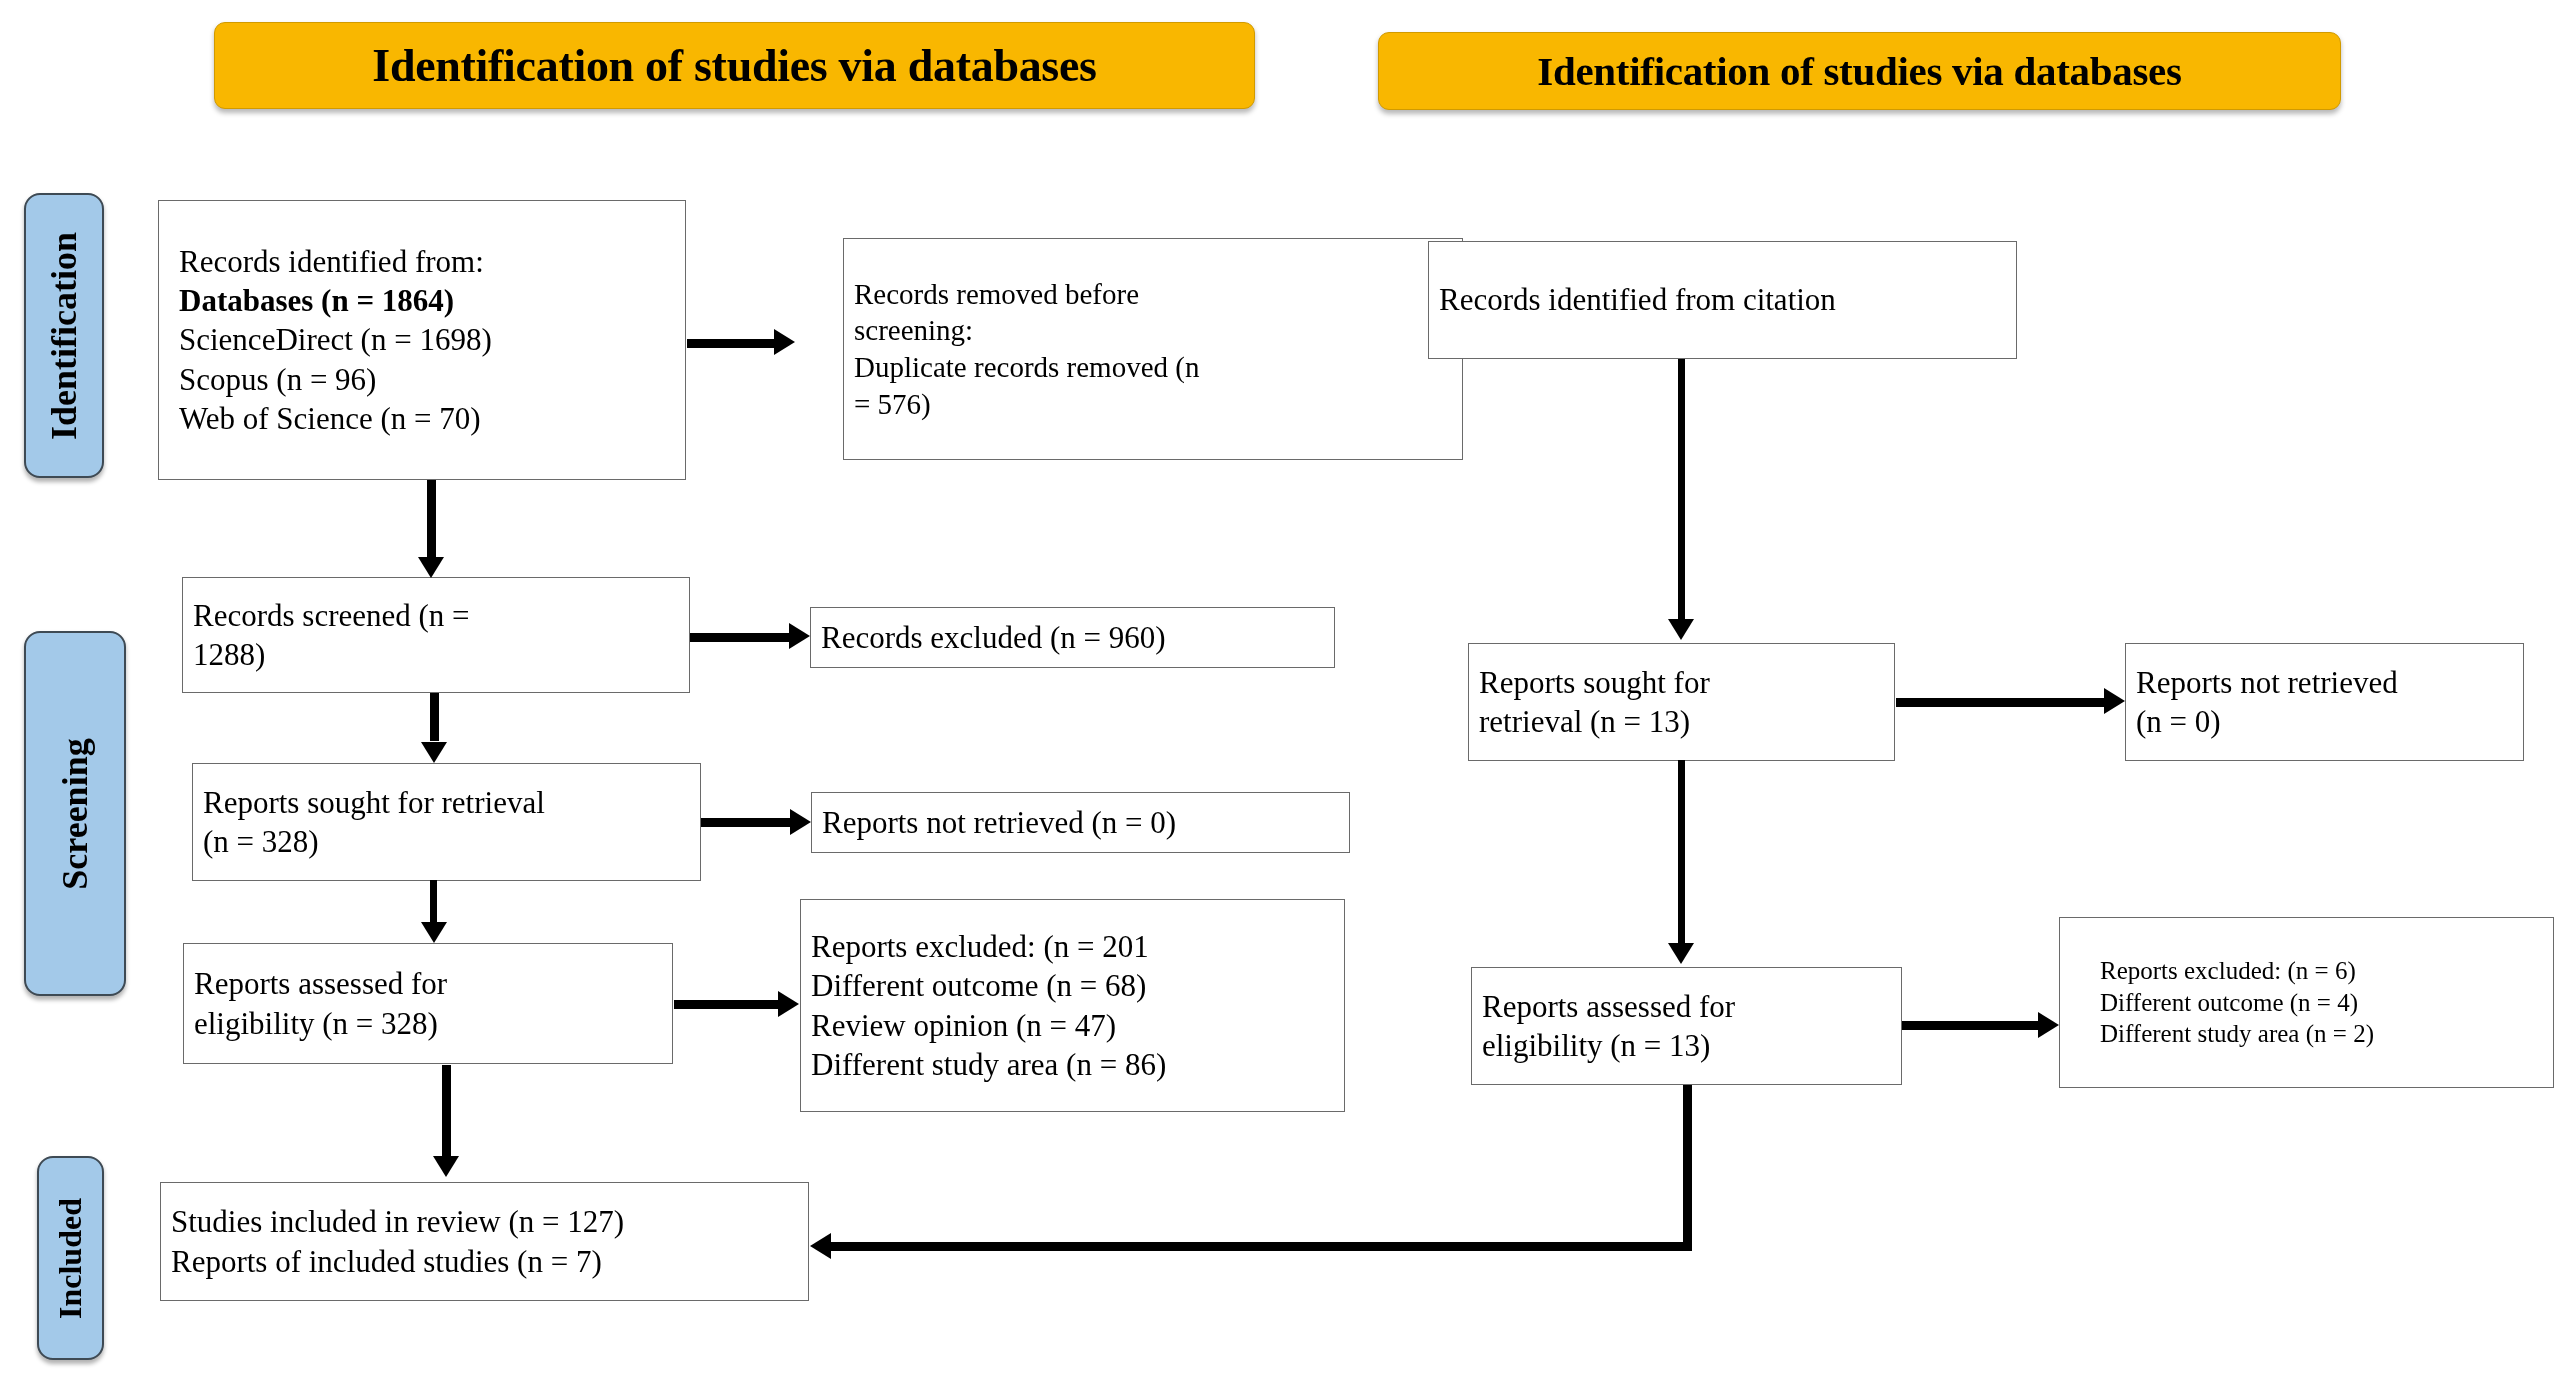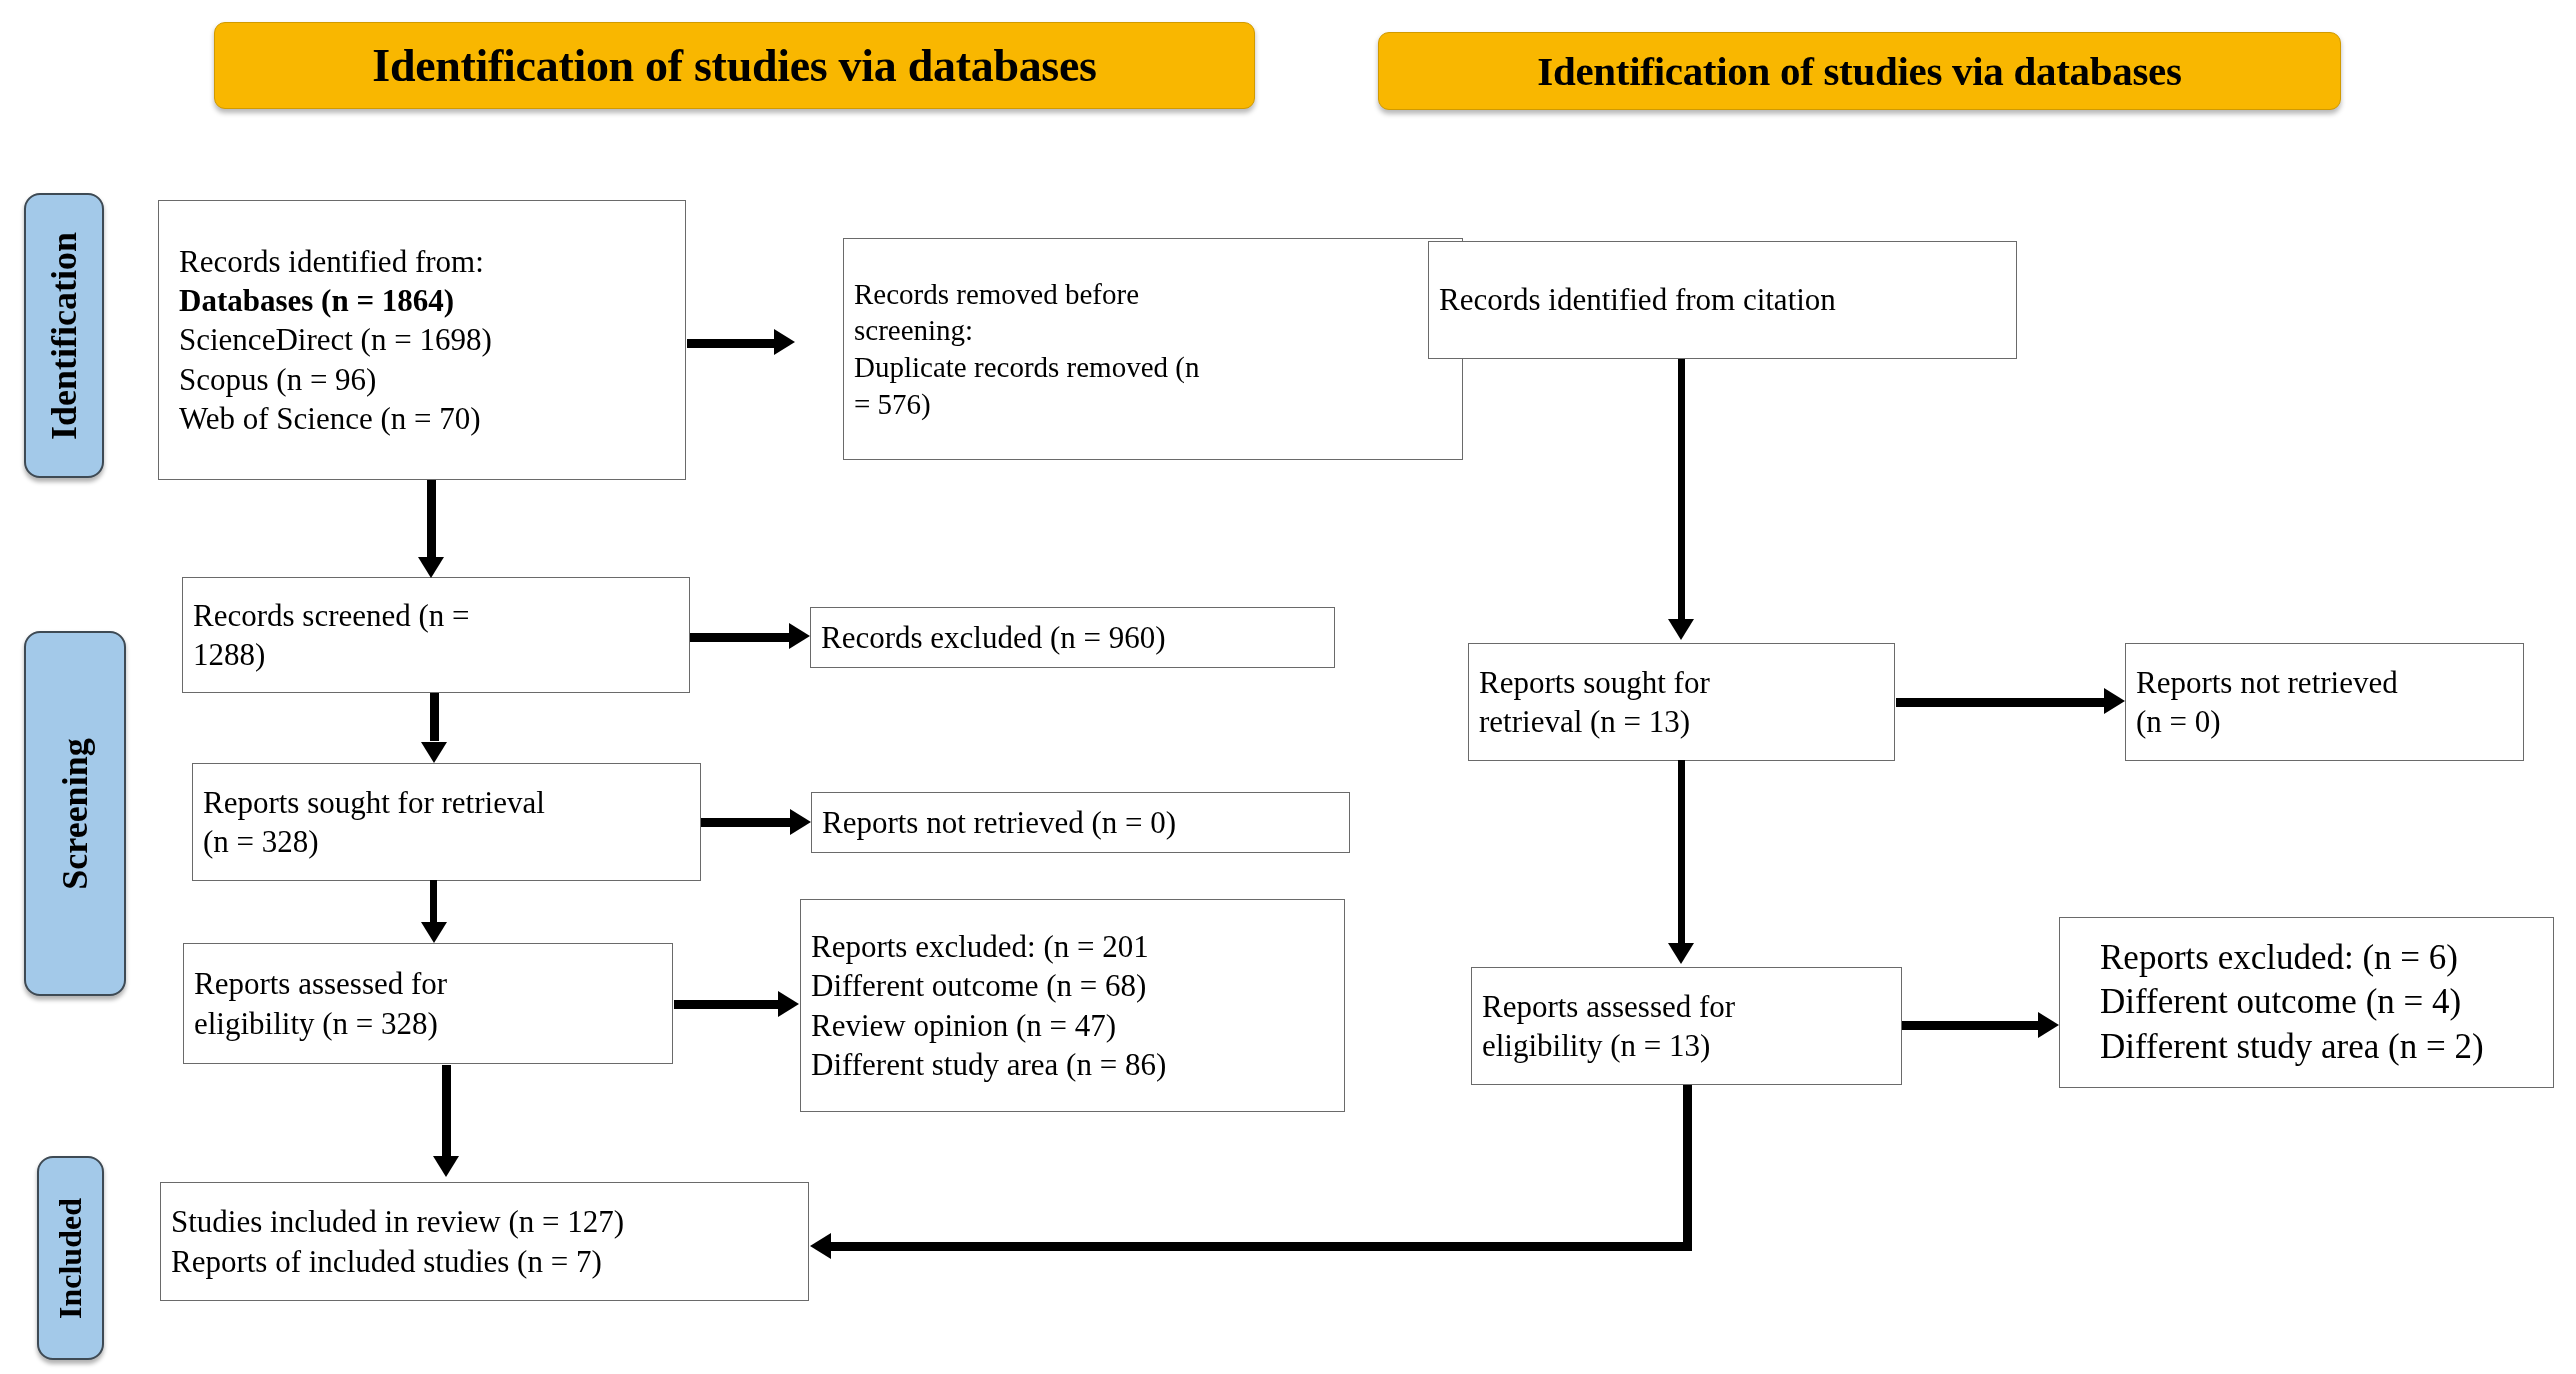--- a/index.html
+++ b/index.html
@@ -191,21 +191,21 @@
   <div class="node" style="left:2125px; top:643px; width:399px; height:118px; font-size:31px;">
     <span class="line">Reports not retrieved</span>
     <span class="line">(n = 0)</span>
   </div>
 
   <div class="node" style="left:1471px; top:967px; width:431px; height:118px; font-size:31px;">
     <span class="line">Reports assessed for</span>
     <span class="line">eligibility (n = 13)</span>
   </div>
 
-  <div class="node" style="left:2059px; top:917px; width:495px; height:171px; font-size:35px;padding-left:40px;">
+  <div class="node" style="left:2059px; top:917px; width:495px; height:171px; font-size:25px;padding-left:40px;">
     <span class="line">Reports excluded: (n = 6)</span>
     <span class="line">Different outcome (n = 4)</span>
     <span class="line">Different study area (n = 2)</span>
   </div>
 
   <div class="hline" style="left:687px; top:339px; width:88px; height:8.7px;"></div>
   <div class="arrow-right" style="left:774px; top:329px;"></div>
 
   <div class="vline" style="left:427px; top:480px; width:8.7px; height:77px;"></div>
   <div class="arrow-down" style="left:418px; top:557px;"></div>

